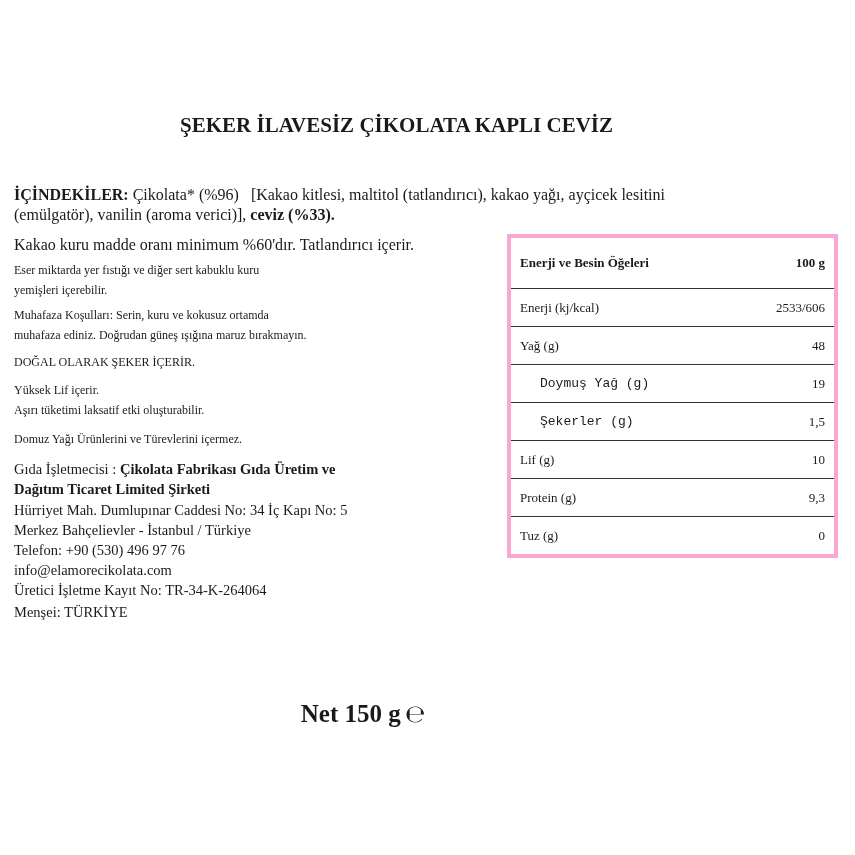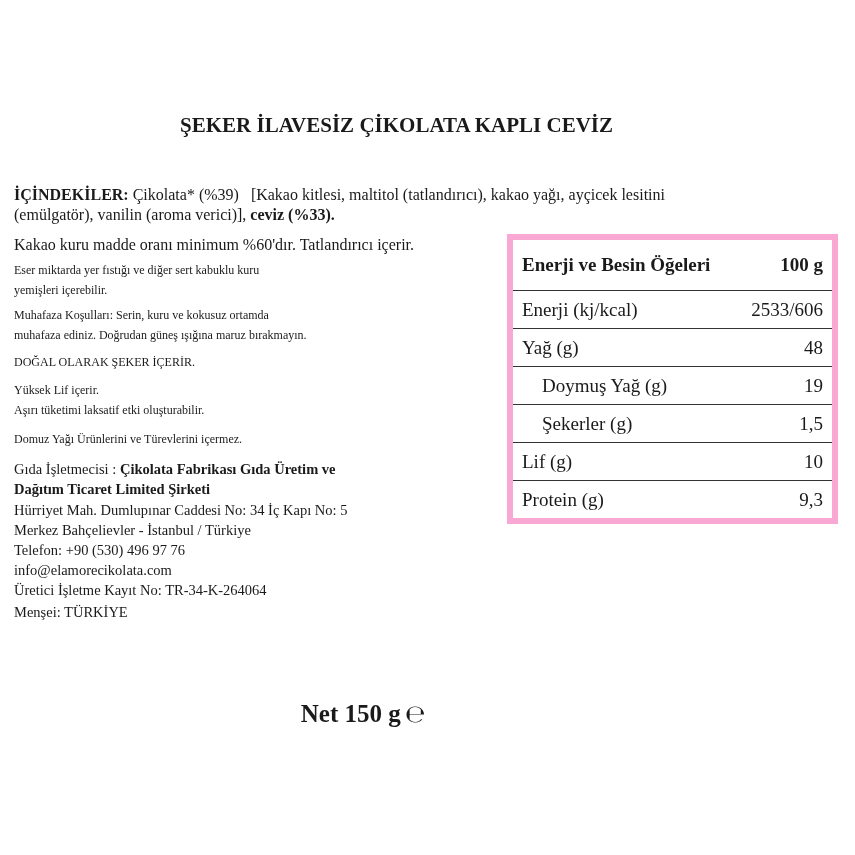--- a/index.html
+++ b/index.html
@@ -6,36 +6,36 @@
   body { width: 855px; height: 855px; position: relative; overflow: hidden;
          font-family: "Liberation Serif", "DejaVu Serif", serif; color: #1a1a1a; }
   .abs { position: absolute; white-space: nowrap; }
   .title { left: 0; width: 793px; top: 113px; text-align: center; font-weight: bold; font-size: 21px; letter-spacing: 0px; }
   .ing { left: 14px; top: 185px; font-size: 16px; line-height: 20px; }
   .ing b { font-weight: bold; }
   .small { font-size: 16px; }
   .txt { font-size: 12px; }
   .line { left: 14px; }
   table.nut { position: absolute; left: 507px; top: 234px; width: 331px; border-collapse: collapse;
-              border: 6px solid #f9a8d4; font-size: 19px; }
+              border: 4px solid #f9a8d4; font-size: 13px; }
   table.nut td { border-top: 1px solid #333; padding: 0 8px 0 9px; height: 37px; }
   table.nut tr:first-child td { height: 50px; border-top: none; }
   table.nut td.v { text-align: right; padding-right: 9px; }
-  table.nut td.indent { padding-left: 29px; }
+  table.nut td.indent { padding-left: 29px; font-family: Liberation Mono, monospace; }
   .hd { font-weight: bold; }
   .net { left: 0; width: 726px; top: 700px; text-align: center; font-size: 25px; font-weight: bold; }
   .net .e { font-weight: normal; font-family: "DejaVu Sans", sans-serif; font-size: 24px; margin-left: 4px; }
 </style>
 </head>
 <body>
 
 <div class="abs title">ŞEKER İLAVESİZ ÇİKOLATA KAPLI CEVİZ</div>
 
 <div class="abs ing">
-  <div><b>İÇİNDEKİLER:</b><span style="white-space:pre"> Çikolata* (%39)   [Kakao kitlesi, maltitol (tatlandırıcı), kakao yağı, ayçicek lesitini</span></div>
+  <div><b>İÇİNDEKİLER:</b><span style="white-space:pre"> Çikolata* (%96)   [Kakao kitlesi, maltitol (tatlandırıcı), kakao yağı, ayçicek lesitini</span></div>
   <div><span style="white-space:pre">(emülgatör), vanilin (aroma verici)], </span><b>ceviz (%33).</b></div>
 </div>
 
 <div class="abs line small" style="top:236px">Kakao kuru madde oranı minimum %60'dır. Tatlandırıcı içerir.</div>
 <div class="abs line txt" style="top:263px">Eser miktarda yer fıstığı ve diğer sert kabuklu kuru</div>
 <div class="abs line txt" style="top:283px">yemişleri içerebilir.</div>
 <div class="abs line txt" style="top:308px">Muhafaza Koşulları: Serin, kuru ve kokusuz ortamda</div>
 <div class="abs line txt" style="top:328px">muhafaza ediniz. Doğrudan güneş ışığına maruz bırakmayın.</div>
 <div class="abs line txt" style="top:355px">DOĞAL OLARAK ŞEKER İÇERİR.</div>
 <div class="abs line txt" style="top:383px">Yüksek Lif içerir.</div>
@@ -74,16 +74,20 @@
     <td class="v">1,5</td>
   </tr>
   <tr>
     <td>Lif (g)</td>
     <td class="v">10</td>
   </tr>
   <tr>
     <td>Protein (g)</td>
     <td class="v">9,3</td>
   </tr>
+  <tr>
+    <td>Tuz (g)</td>
+    <td class="v">0</td>
+  </tr>
 </tbody>
   </table>
 
 <div class="abs net"><span>Net 150 g</span><span class="e">℮</span></div>
 
 </body></html>

